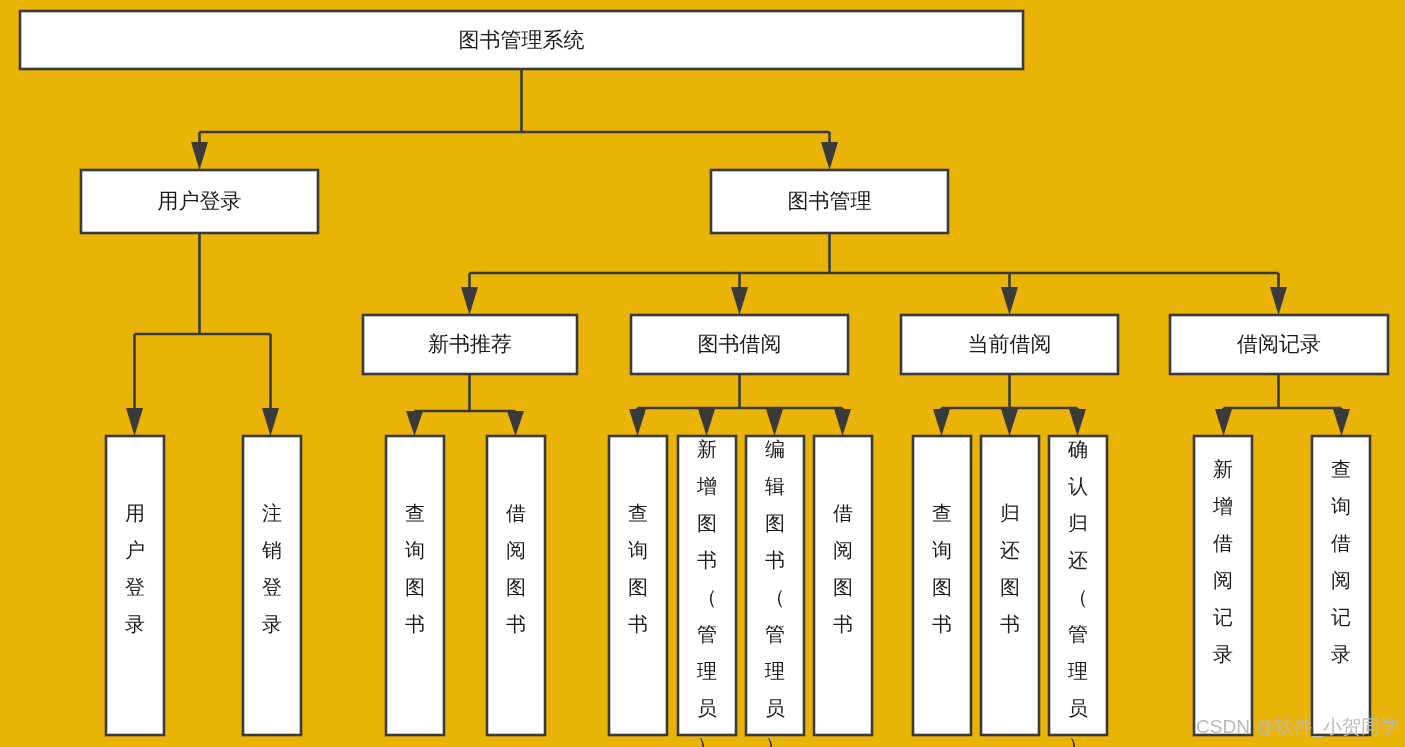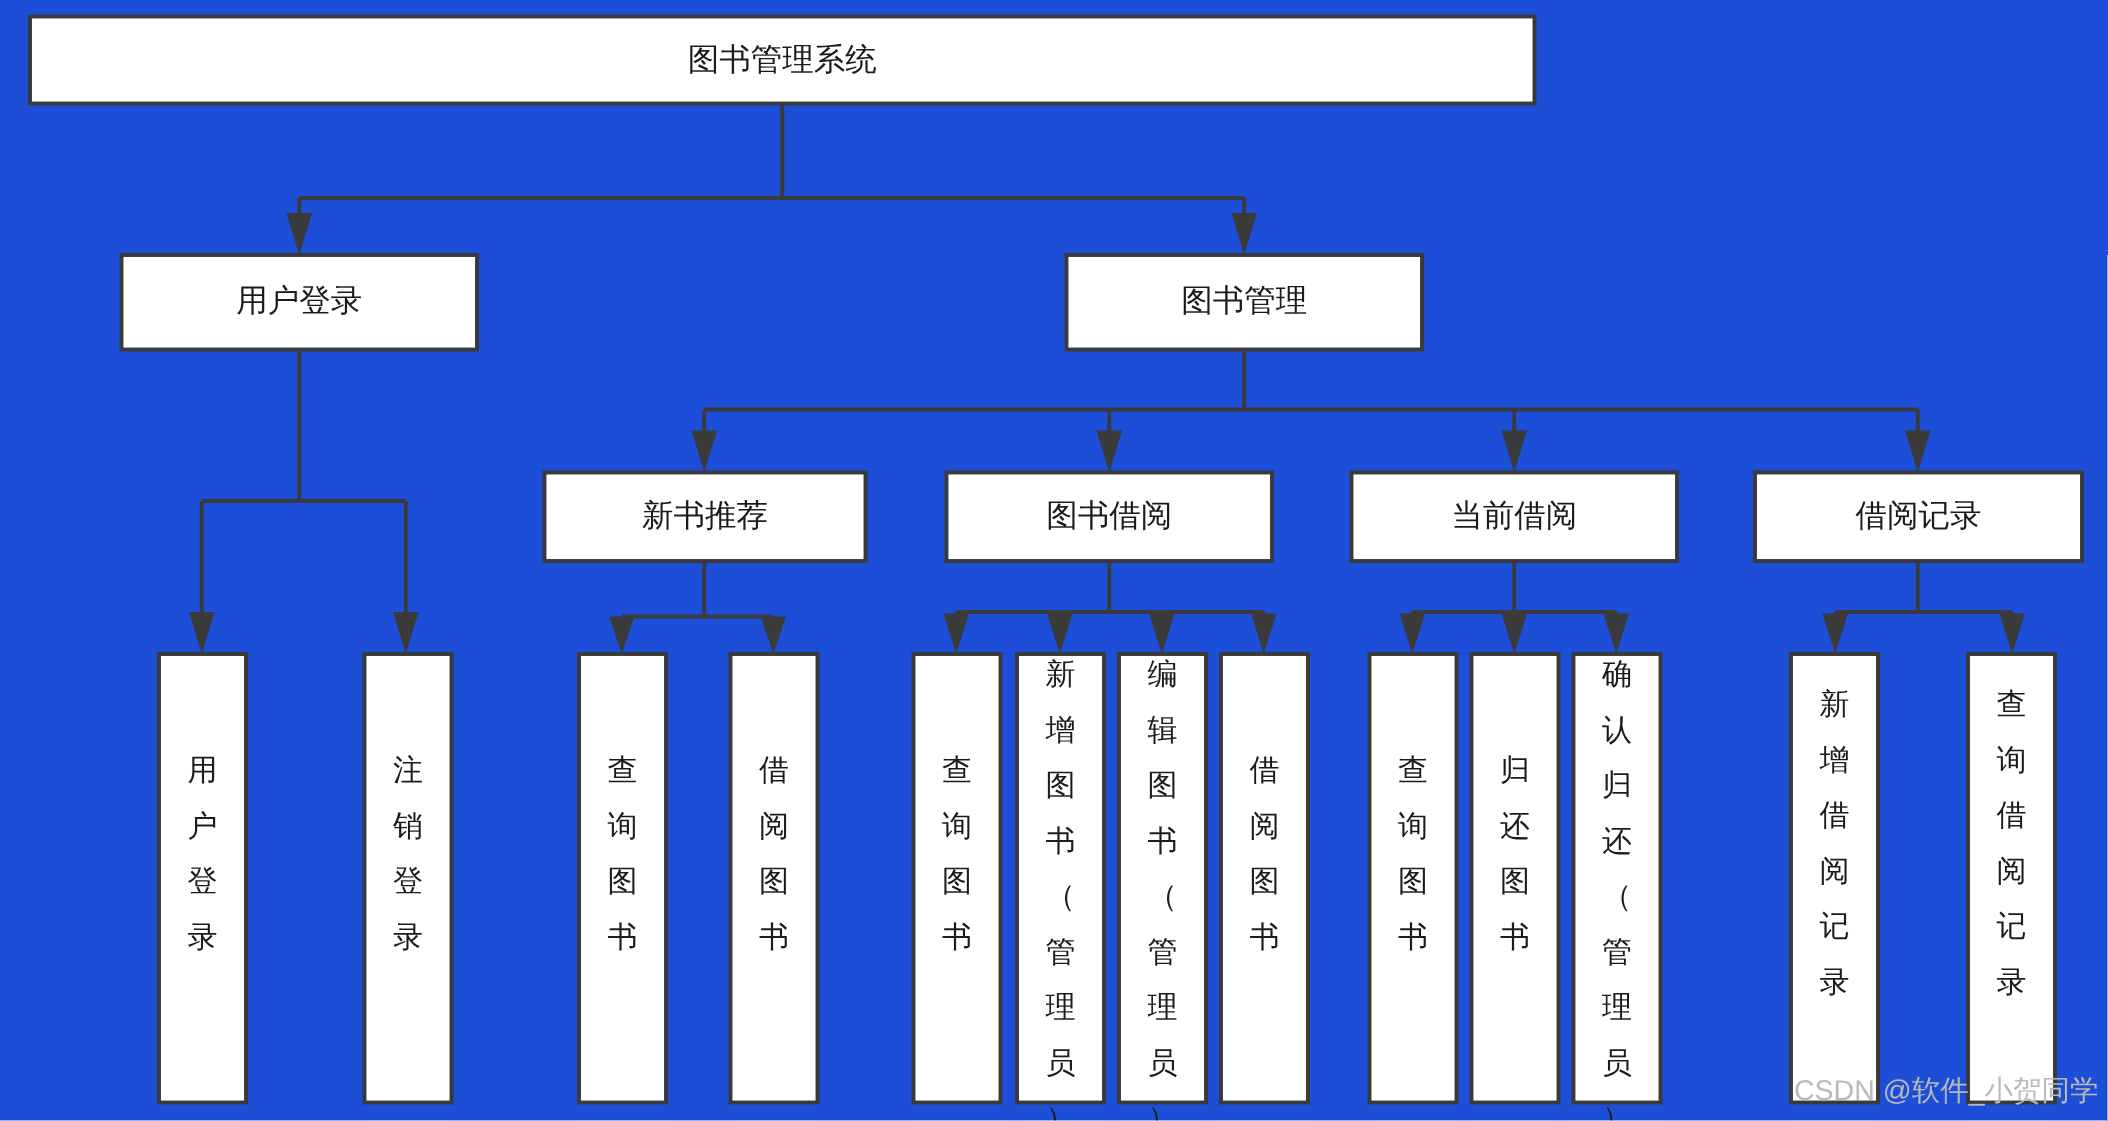--- a/index.html
+++ b/index.html
@@ -7,21 +7,21 @@
     padding: 0;
     background: #ffffff;
   }
   body {
     font-family: "Liberation Sans", "DejaVu Sans", sans-serif;
   }
   #diagram-root {
     position: relative;
     width: 1405px;
     height: 747px;
-    background: #1d4ed8;
+    background: #eab308;
     overflow: hidden;
   }
   svg.diagram-canvas {
     position: absolute;
     left: 0;
     top: 0;
     width: 1405px;
     height: 747px;
   }
   .node-box {

